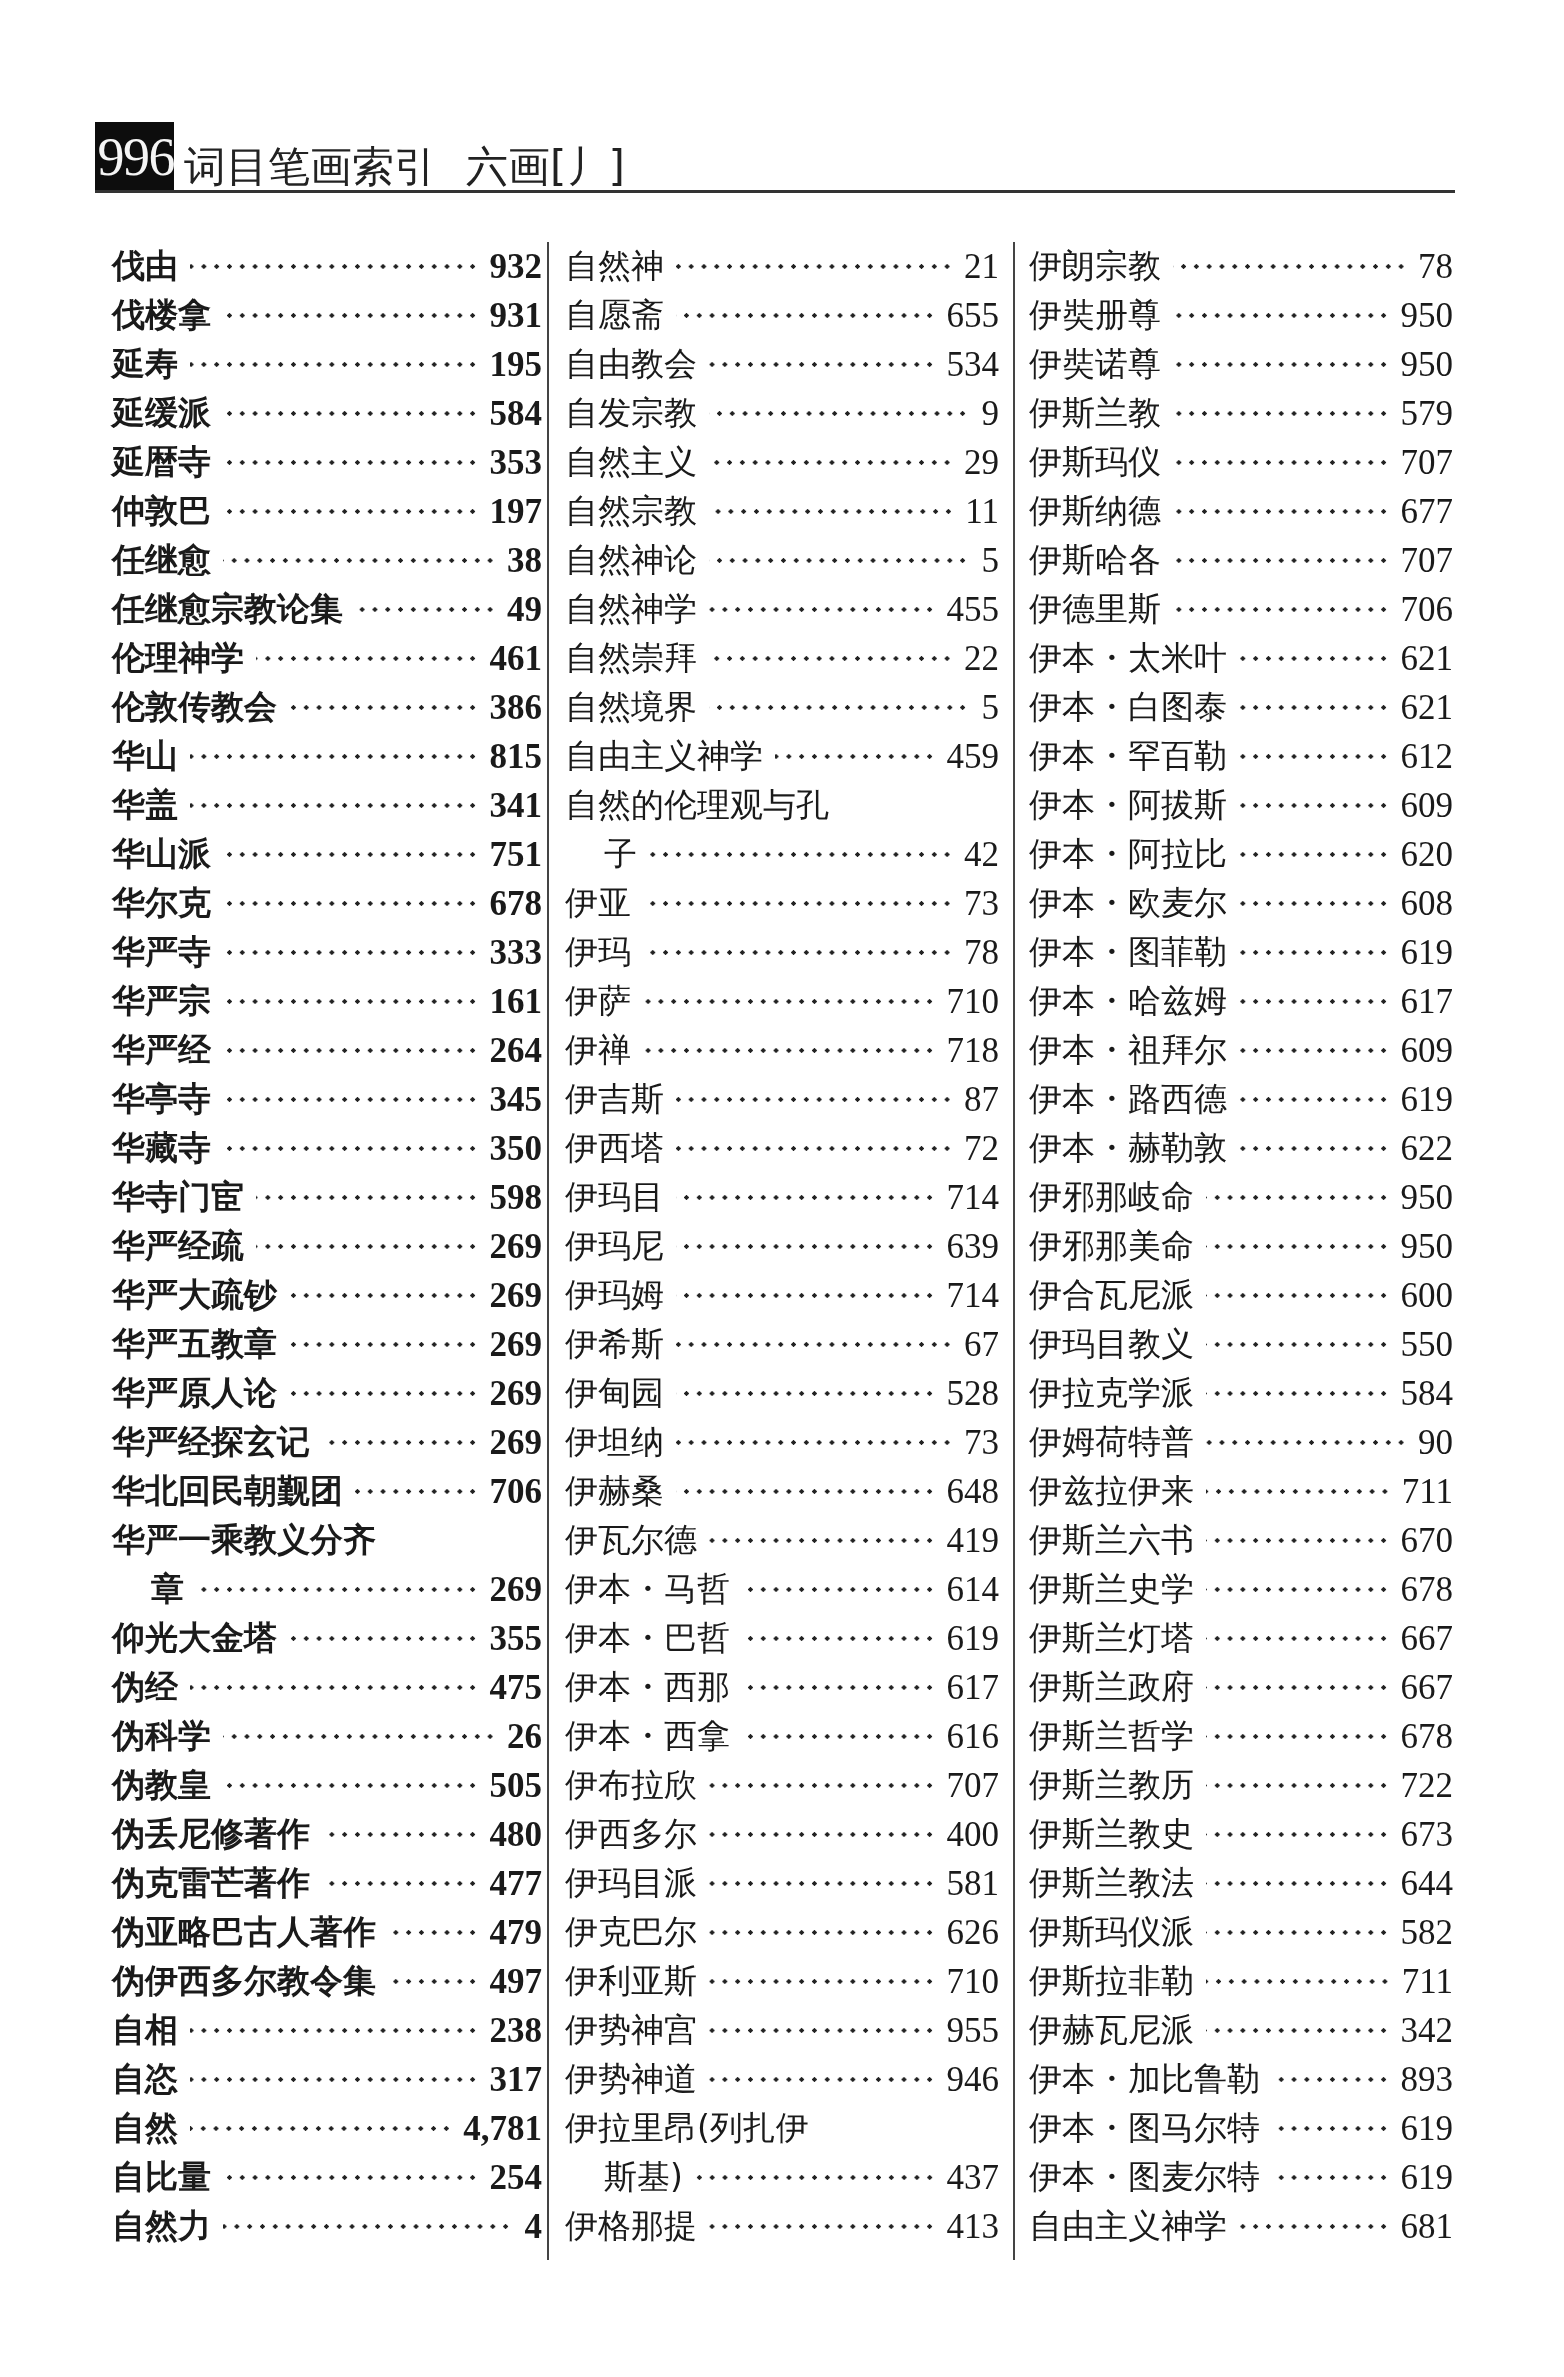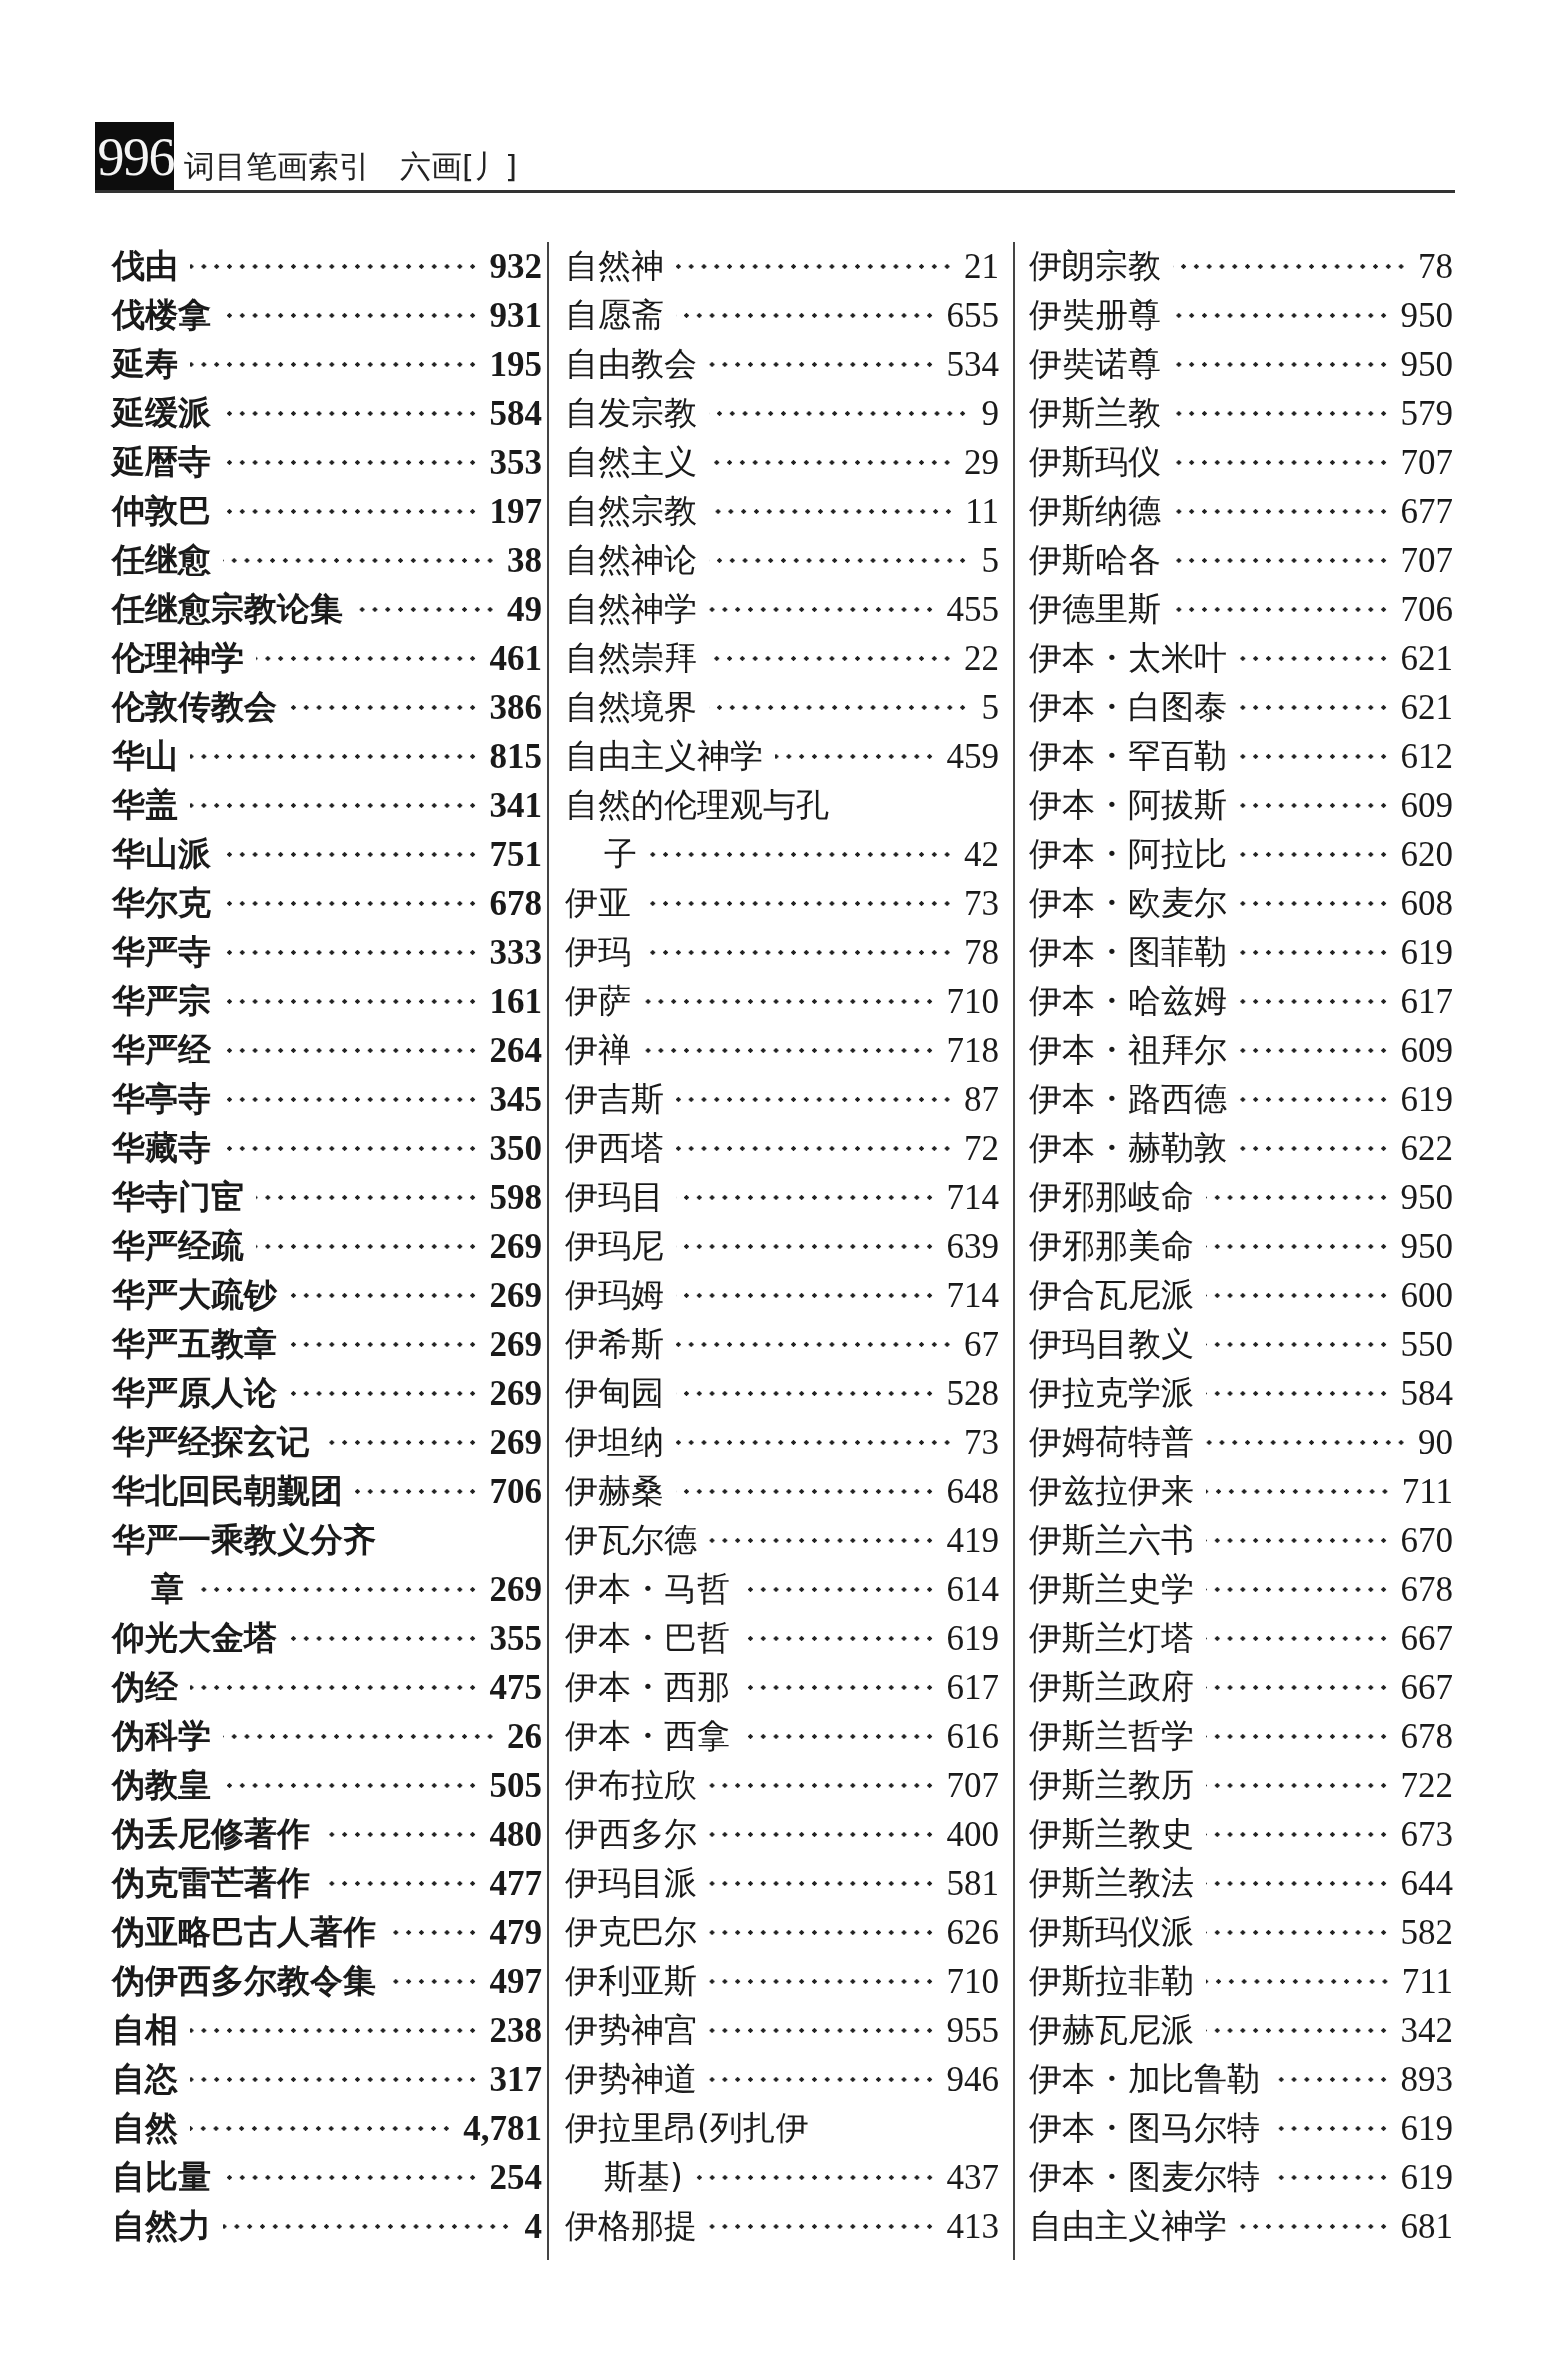--- a/index.html
+++ b/index.html
@@ -1,21 +1,21 @@
 <!DOCTYPE html>
 <html style="font-size:12px"><head>
 <meta charset="utf-8">
 <style>
   html, body { margin:0; padding:0; background:#ffffff; }
   body { width:1565px; height:2377px; position:relative; overflow:hidden;
          font-family:"DejaVu Serif", "Liberation Serif", serif; color:#1a1a1a; }
   .page-number-box { position:absolute; left:95px; top:122px; width:79px; height:70px;
          background:#0d0d0d; color:#f4f4f4; font-family:"Liberation Serif", serif;
          font-size:54px; line-height:70px; text-align:right; letter-spacing:-1.5px; }
-  .running-title { position:absolute; left:184px; top:144px; font-size:31px; line-height:45px;
+  .running-title { position:absolute; left:184px; top:144px; font-size:42px; line-height:45px;
          font-family:"DejaVu Sans", sans-serif; color:#222; white-space:nowrap; }
   .running-title .sep { display:inline-block; width:30px; }
   .header-rule { position:absolute; left:95px; top:190px; width:1360px; height:3px; background:#333; }
   .column { position:absolute; top:242px; }
   .col-1 { left:112px; width:430px;font-weight:bold; }
   .col-2 { left:565px; width:434px; }
   .col-3 { left:1029px; width:424px; }
   .col-divider { position:absolute; top:242px; width:1.5px; height:515px; background:#444; }
   .col-divider.d1 { left:547px; height:2018px; }
   .col-divider.d2 { left:1013px; height:2018px; }

